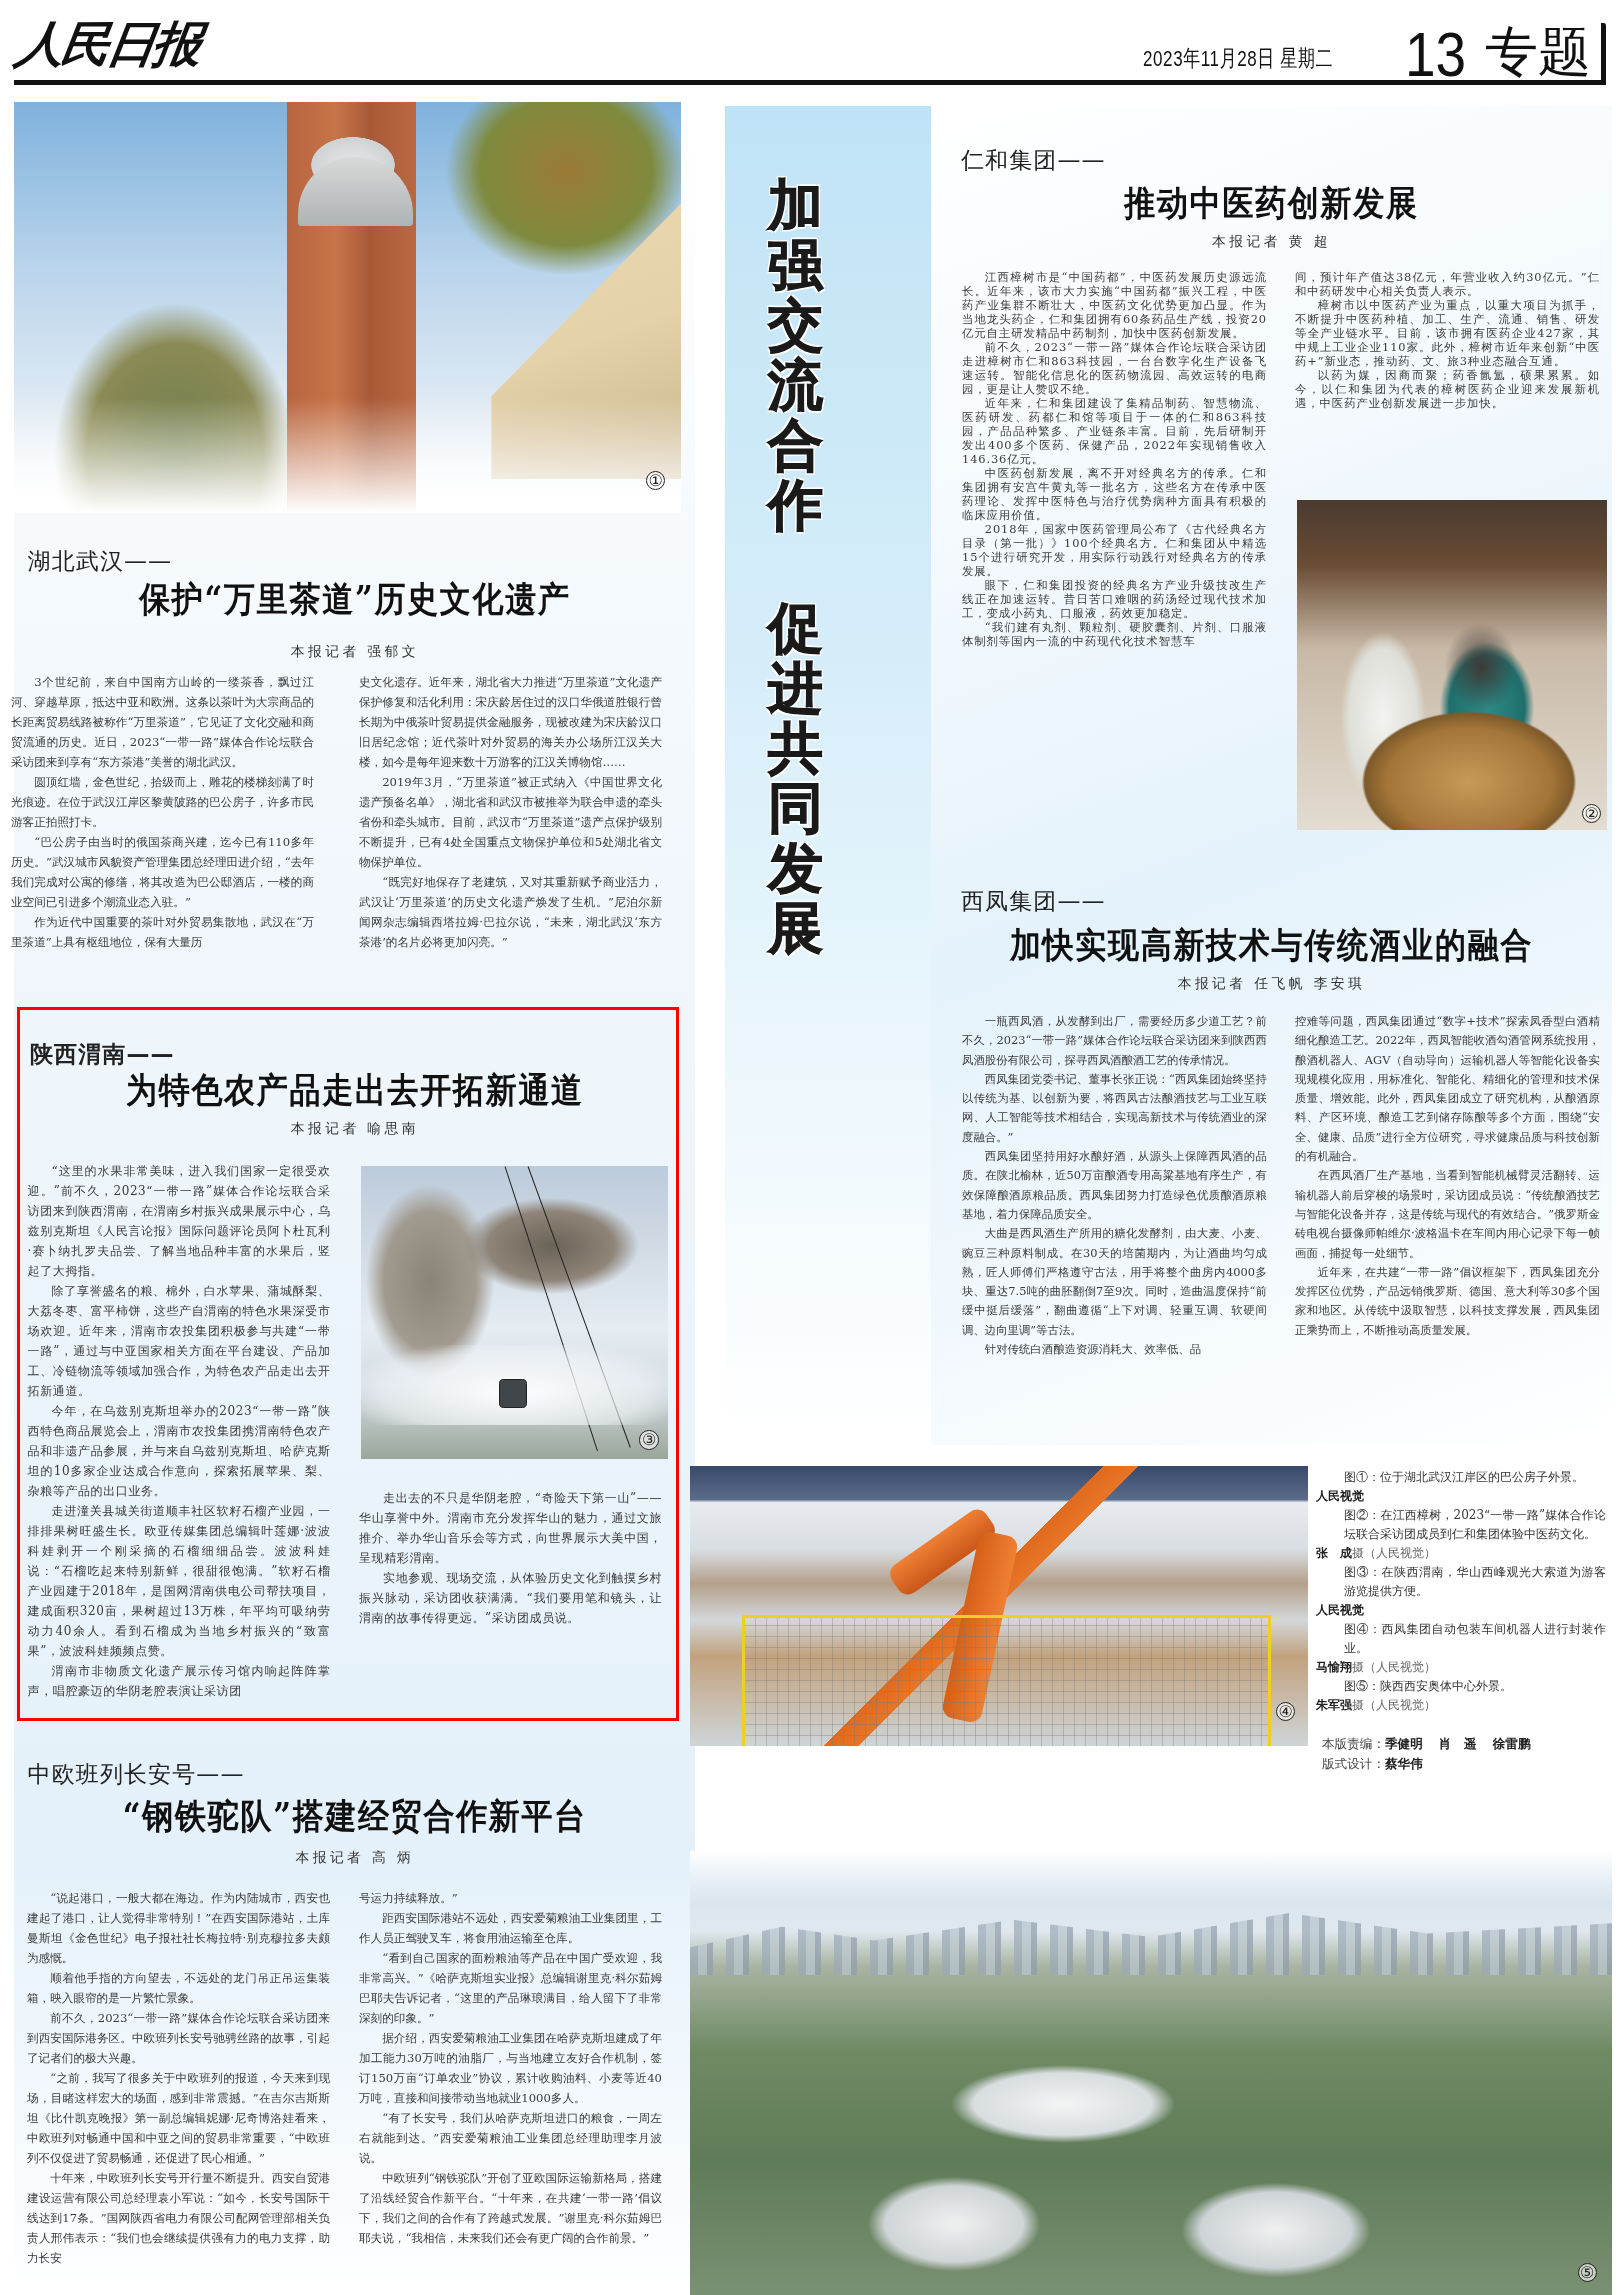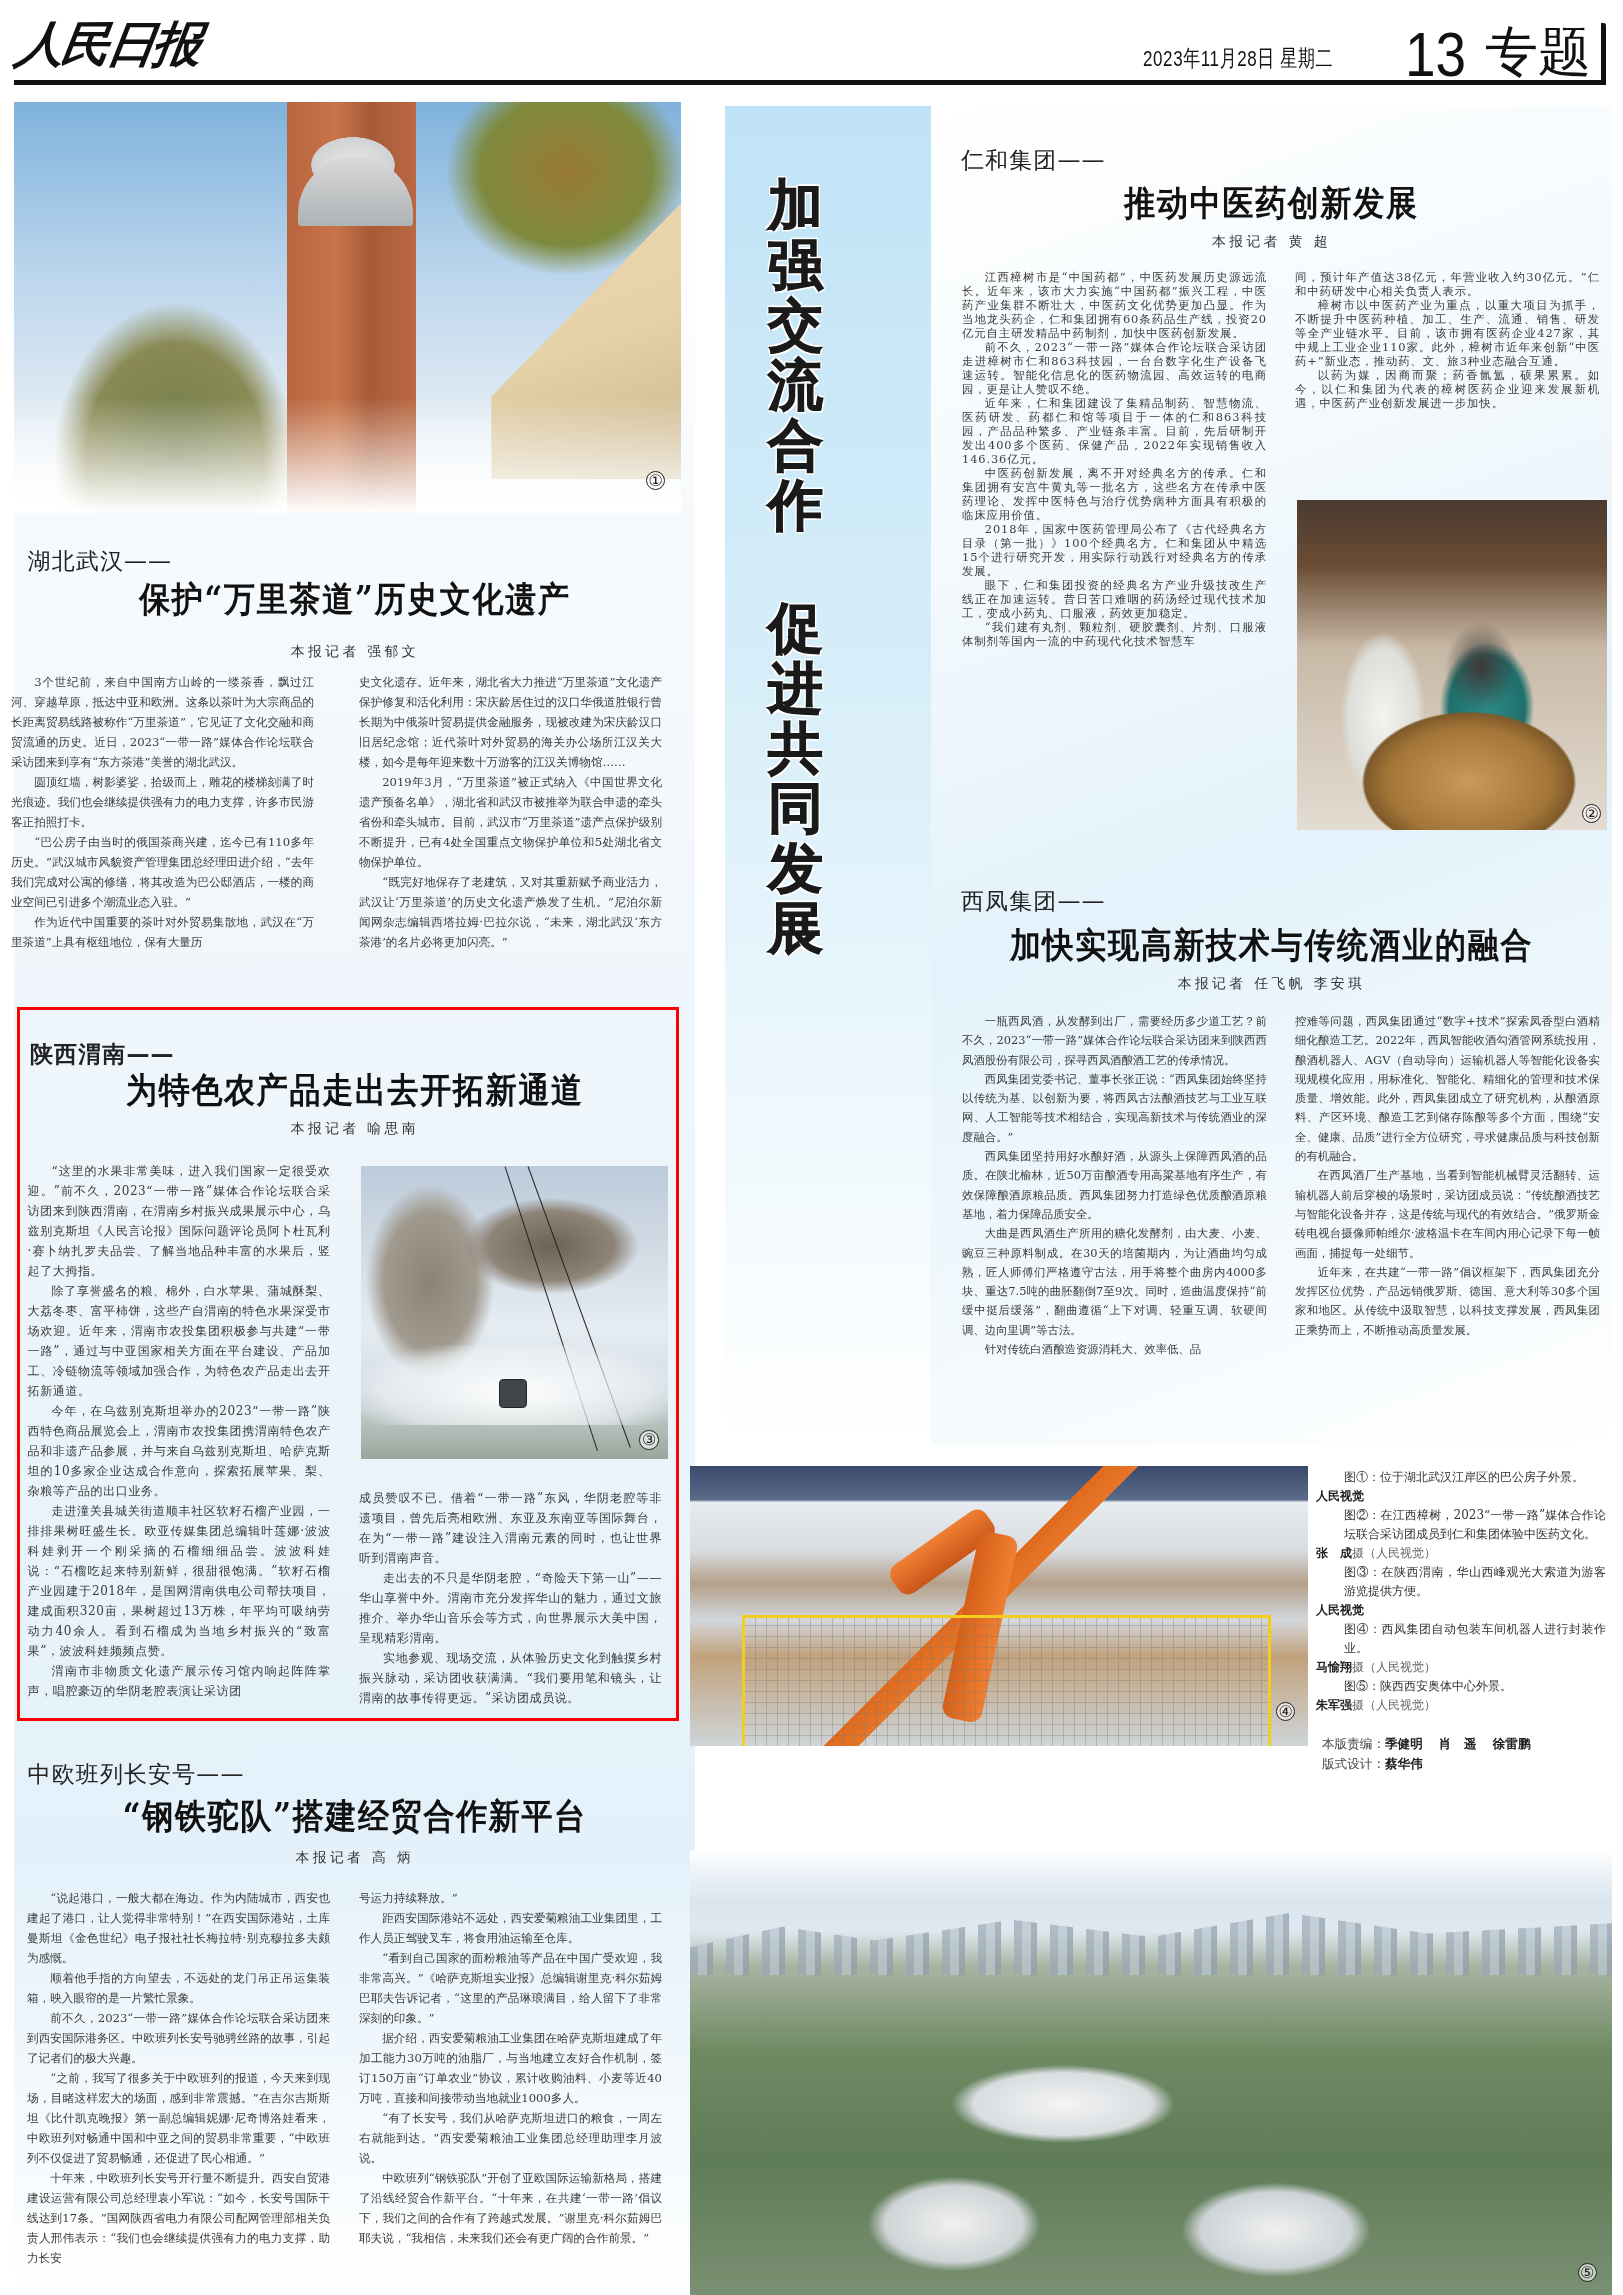--- a/index.html
+++ b/index.html
@@ -121,21 +121,21 @@
   <div class="fog"></div>
   <span class="num" style="right:16px; bottom:23px;">①</span>
 </figure>
 
 <section class="article">
   <div class="kicker" style="left:27.6px; top:546px;">湖北武汉——</div>
   <h2 class="headline" style="left:14.4px; top:579px; width:681px;">保护“万里茶道”历史文化遗产</h2>
   <div class="byline" style="left:14.4px; top:643px; width:681px;">本报记者  强郁文</div>
   <div class="col" style="left:11px; top:672px; width:303px;">
     <p>3个世纪前，来自中国南方山岭的一缕茶香，飘过江河、穿越草原，抵达中亚和欧洲。这条以茶叶为大宗商品的长距离贸易线路被称作“万里茶道”，它见证了文化交融和商贸流通的历史。近日，2023“一带一路”媒体合作论坛联合采访团来到享有“东方茶港”美誉的湖北武汉。</p>
-    <p>圆顶红墙，树影婆娑，拾级而上，雕花的楼梯刻满了时光痕迹。我们也会继续提供强有力的电力支撑，许多市民游客正拍照打卡。</p>
+    <p>圆顶红墙，金色世纪，拾级而上，雕花的楼梯刻满了时光痕迹。在位于武汉江岸区黎黄陂路的巴公房子，许多市民游客正拍照打卡。</p>
     <p>“巴公房子由当时的俄国茶商兴建，迄今已有110多年历史。”武汉城市风貌资产管理集团总经理田进介绍，“去年我们完成对公寓的修缮，将其改造为巴公邸酒店，一楼的商业空间已引进多个潮流业态入驻。”</p>
     <p>作为近代中国重要的茶叶对外贸易集散地，武汉在“万里茶道”上具有枢纽地位，保有大量历</p>
   </div>
   <div class="col" style="left:359px; top:672px; width:303px;">
     <p class="cont">史文化遗存。近年来，湖北省大力推进“万里茶道”文化遗产保护修复和活化利用：宋庆龄居住过的汉口华俄道胜银行曾长期为中俄茶叶贸易提供金融服务，现被改建为宋庆龄汉口旧居纪念馆；近代茶叶对外贸易的海关办公场所江汉关大楼，如今是每年迎来数十万游客的江汉关博物馆……</p>
     <p>2019年3月，“万里茶道”被正式纳入《中国世界文化遗产预备名单》，湖北省和武汉市被推举为联合申遗的牵头省份和牵头城市。目前，武汉市“万里茶道”遗产点保护级别不断提升，已有4处全国重点文物保护单位和5处湖北省文物保护单位。</p>
     <p>“既完好地保存了老建筑，又对其重新赋予商业活力，武汉让‘万里茶道’的历史文化遗产焕发了生机。”尼泊尔新闻网杂志编辑西塔拉姆·巴拉尔说，“未来，湖北武汉‘东方茶港’的名片必将更加闪亮。”</p>
   </div>
 </section>
 
@@ -153,21 +153,20 @@
   </figure>
 
   <div class="col" style="left:27.6px; top:1161px; width:303px; font-size:12px; line-height:20px; letter-spacing:0.6px;">
     <p>“这里的水果非常美味，进入我们国家一定很受欢迎。”前不久，2023“一带一路”媒体合作论坛联合采访团来到陕西渭南，在渭南乡村振兴成果展示中心，乌兹别克斯坦《人民言论报》国际问题评论员阿卜杜瓦利·赛卜纳扎罗夫品尝、了解当地品种丰富的水果后，竖起了大拇指。</p>
     <p>除了享誉盛名的粮、棉外，白水苹果、蒲城酥梨、大荔冬枣、富平柿饼，这些产自渭南的特色水果深受市场欢迎。近年来，渭南市农投集团积极参与共建“一带一路”，通过与中亚国家相关方面在平台建设、产品加工、冷链物流等领域加强合作，为特色农产品走出去开拓新通道。</p>
     <p>今年，在乌兹别克斯坦举办的2023“一带一路”陕西特色商品展览会上，渭南市农投集团携渭南特色农产品和非遗产品参展，并与来自乌兹别克斯坦、哈萨克斯坦的10多家企业达成合作意向，探索拓展苹果、梨、杂粮等产品的出口业务。</p>
     <p>走进潼关县城关街道顺丰社区软籽石榴产业园，一排排果树旺盛生长。欧亚传媒集团总编辑叶莲娜·波波科娃剥开一个刚采摘的石榴细细品尝。波波科娃说：“石榴吃起来特别新鲜，很甜很饱满。”软籽石榴产业园建于2018年，是国网渭南供电公司帮扶项目，建成面积320亩，果树超过13万株，年平均可吸纳劳动力40余人。看到石榴成为当地乡村振兴的“致富果”，波波科娃频频点赞。</p>
     <p>渭南市非物质文化遗产展示传习馆内响起阵阵掌声，唱腔豪迈的华阴老腔表演让采访团</p>
   </div>
   <div class="col" style="left:359px; top:1488px; width:303px; font-size:12px; line-height:20px; letter-spacing:0.6px;">
-    <p class="cont">成员赞叹不已。借着“一带一路”东风，华阴老腔等非遗项目，曾先后亮相欧洲、东亚及东南亚等国际舞台，在为“一带一路”建设注入渭南元素的同时，也让世界听到渭南声音。</p>
     <p>走出去的不只是华阴老腔，“奇险天下第一山”——华山享誉中外。渭南市充分发挥华山的魅力，通过文旅推介、举办华山音乐会等方式，向世界展示大美中国，呈现精彩渭南。</p>
     <p>实地参观、现场交流，从体验历史文化到触摸乡村振兴脉动，采访团收获满满。“我们要用笔和镜头，让渭南的故事传得更远。”采访团成员说。</p>
   </div>
 </section>
 <div class="highlight-box"></div>
 
 <section class="article">
   <div class="kicker" style="left:27.6px; top:1759px;">中欧班列长安号——</div>
   <h2 class="headline" style="left:14.4px; top:1796px; width:681px;">“钢铁驼队”搭建经贸合作新平台</h2>
   <div class="byline" style="left:14.4px; top:1849px; width:681px;">本报记者  高  炳</div>

